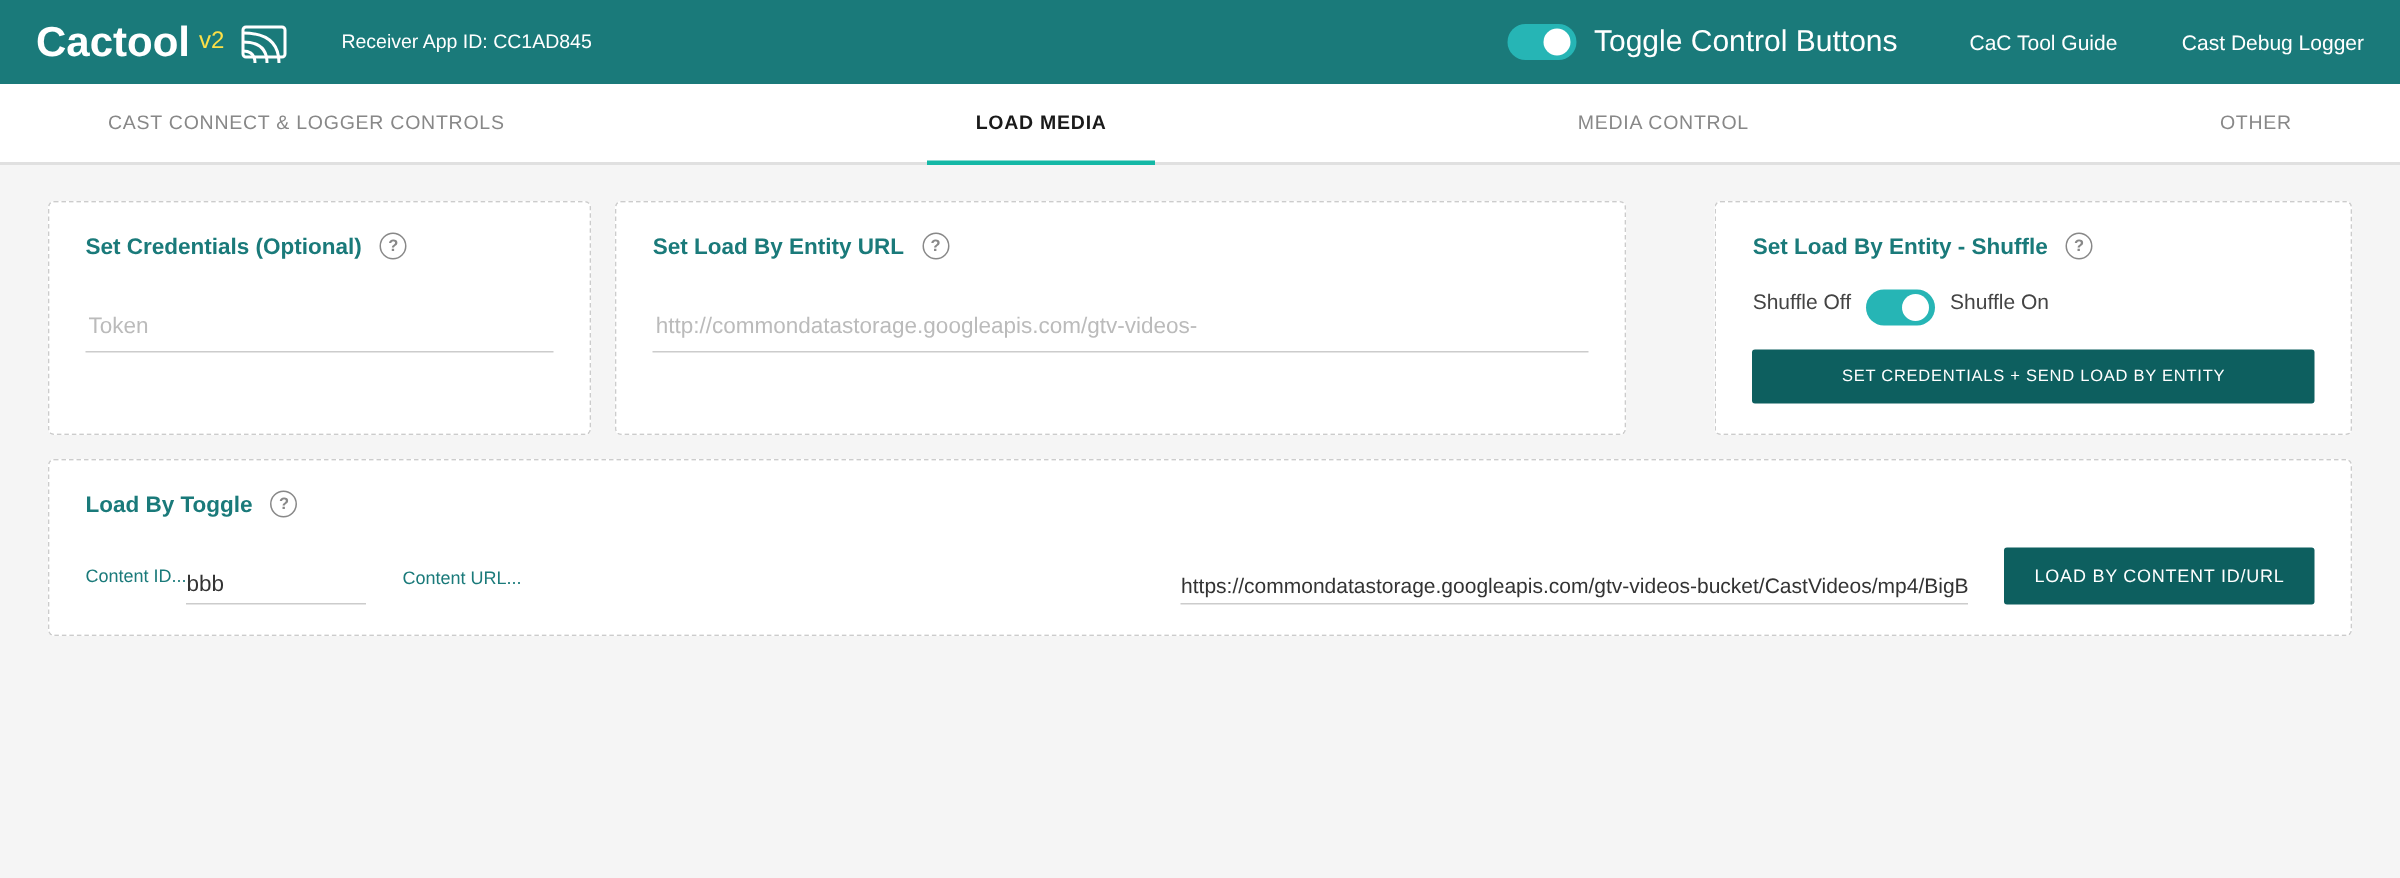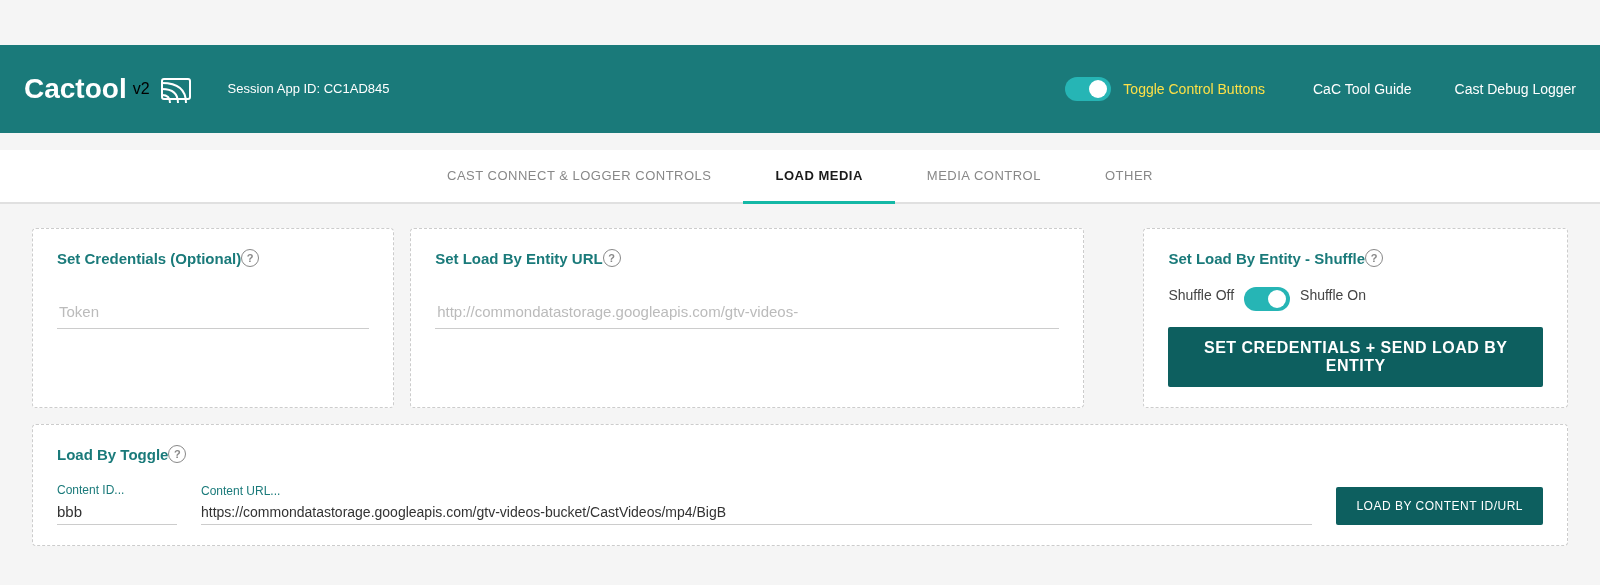--- a/index.html
+++ b/index.html
@@ -4,61 +4,60 @@
   <style>
     * { box-sizing: border-box; margin: 0; padding: 0; }
     body { font-family: 'Helvetica Neue', Arial, sans-serif; background: #f5f5f5; min-width: 1600px; }
 
     
     .header {
       background: #1a7a7a;
       display: flex;
       align-items: center;
       padding: 0 24px;
-      height: 88px;
-      color: white;
-      margin-top: 45px;
+      height: 56px;
+      color: white;
     }
     .header-logo {
       display: flex;
       align-items: center;
       margin-right: 32px;
     }
     .logo-text {
       font-size: 28px;
       font-weight: 700;
       color: white;
       margin-right: 6px;
     }
     .logo-v2 {
       font-size: 16px;
       font-weight: 400;
-      color: #000000;
+      color: #fde047;
     }
     .cast-icon {
       margin-left: 10px;
       margin-right: 4px;
     }
     .cast-icon svg { display: block; }
 
     .header-info {
       flex: 1;
       font-size: 13px;
       color: white;
     }
     .header-info div { line-height: 1.6; }
 
     .toggle-section {
       display: flex;
       align-items: center;
       margin-right: 48px;
     }
     .toggle-label {
-      font-size: 14px;
-      color: #fde047;
+      font-size: 20px;
+      color: #ffffff;
       margin-left: 12px;
     }
 
     
     .toggle-switch {
       position: relative;
       width: 46px;
       height: 24px;
       cursor: pointer;
     }
@@ -89,24 +88,23 @@
       font-size: 14px;
       color: white;
       text-decoration: none;
       cursor: pointer;
     }
 
     
     .nav-tabs {
       background: white;
       display: flex;
-      justify-content: center;
+      justify-content: space-between;
       border-bottom: 2px solid #e0e0e0;
       padding: 0 40px;
-      margin-top: 17px;
     }
     .nav-tab {
       padding: 18px 32px;
       font-size: 13px;
       font-weight: 500;
       letter-spacing: 0.5px;
       color: #888;
       cursor: pointer;
       border-bottom: 3px solid transparent;
       margin-bottom: -2px;
@@ -136,21 +134,21 @@
       border-radius: 4px;
       padding: 20px 24px;
     }
     .card-title {
       font-size: 15px;
       font-weight: 600;
       color: #1a7a7a;
       margin-bottom: 20px;
       display: flex;
       align-items: center;
-      gap: 0;
+      gap: 12px;
     }
     .help-icon {
       width: 18px;
       height: 18px;
       border: 1.5px solid #888;
       border-radius: 50%;
       display: inline-flex;
       align-items: center;
       justify-content: center;
       font-size: 11px;
@@ -184,22 +182,22 @@
     .shuffle-label {
       font-size: 14px;
       color: #444;
     }
 
     .btn-primary {
       background: #0d5f5f;
       color: white;
       border: none;
       padding: 12px 20px;
-      font-size: 16px;
-      font-weight: 700;
+      font-size: 11px;
+      font-weight: 400;
       letter-spacing: 0.5px;
       cursor: pointer;
       border-radius: 2px;
       width: 100%;
       text-transform: uppercase;
     }
 
     
     .bottom-card {
       background: white;
@@ -208,21 +206,21 @@
       padding: 20px 24px;
     }
     .bottom-row {
       display: flex;
       align-items: flex-end;
       gap: 24px;
       margin-top: 12px;
     }
     .field-group {
       display: flex;
-      flex-direction: column;
+      flex-direction: row;
     }
     .field-label {
       font-size: 12px;
       color: #1a7a7a;
       margin-bottom: 2px;
     }
     .field-value {
       font-size: 15px;
       color: #333;
       border-bottom: 1.5px solid #ccc;
@@ -265,21 +263,21 @@
       <svg width="32" height="32" viewBox="0 0 32 32" fill="none">
         <rect x="2" y="6" width="28" height="20" rx="2" stroke="white" stroke-width="2" fill="none"></rect>
         <path d="M2 22 Q10 22 10 30" stroke="white" stroke-width="2" fill="none"></path>
         <path d="M2 16 Q18 16 18 30" stroke="white" stroke-width="2" fill="none"></path>
         <path d="M2 10 Q26 10 26 30" stroke="white" stroke-width="2" fill="none"></path>
       </svg>
     </span>
   </div>
 
   <div class="header-info">
-    <div>Session App ID: CC1AD845</div>
+    <div>Receiver App ID: CC1AD845</div>
   </div>
 
   <div class="toggle-section">
     <label class="toggle-switch">
 
       <div class="toggle-track"></div>
       <div class="toggle-thumb"></div>
     </label>
     <span class="toggle-label">Toggle Control Buttons</span>
   </div>

